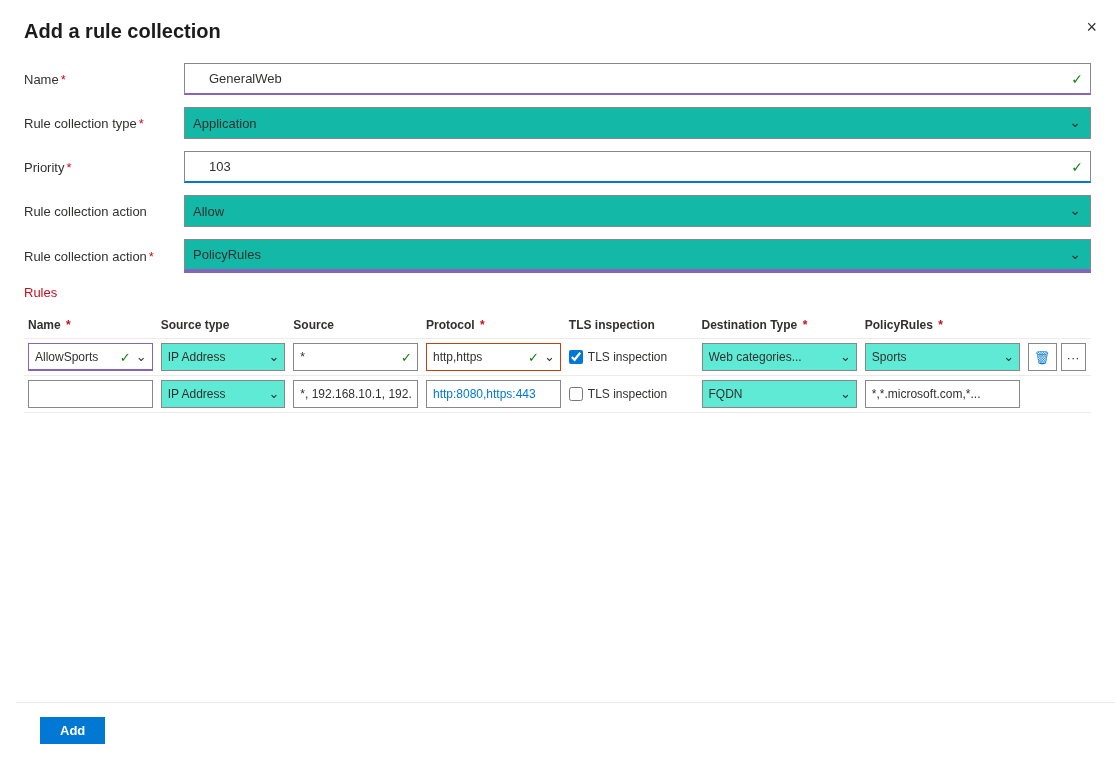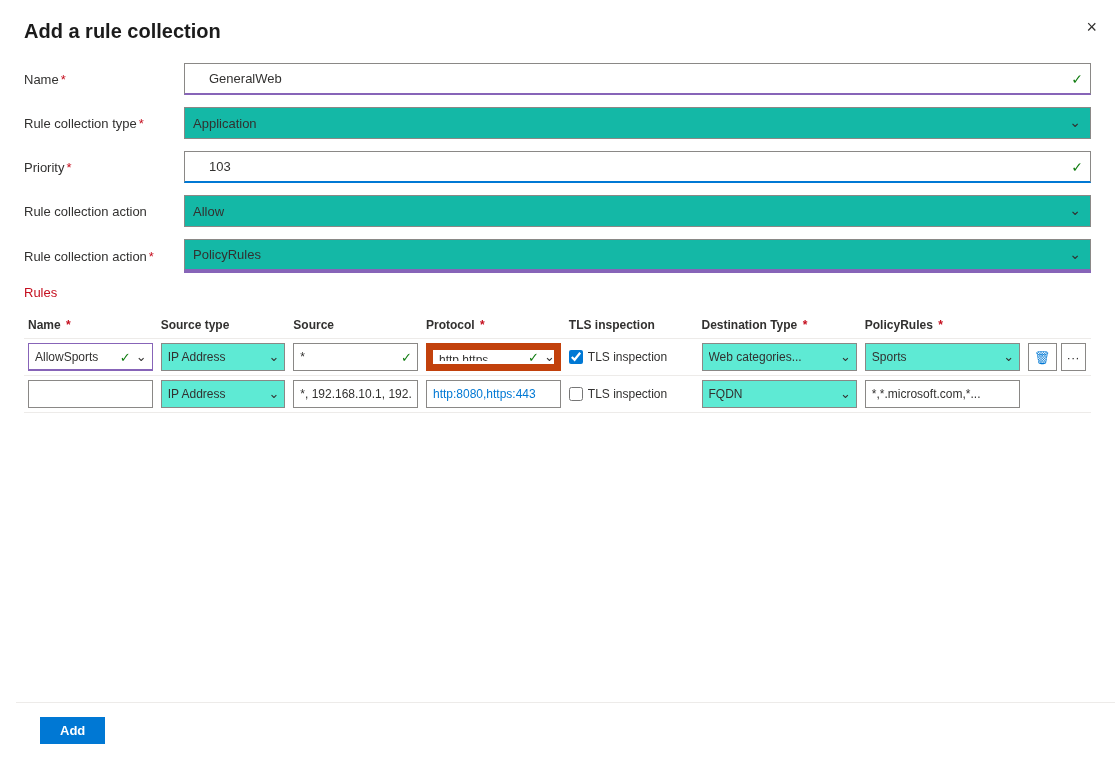--- a/index.html
+++ b/index.html
@@ -174,21 +174,21 @@
       outline: none;
       color: #323130;
     }
     .protocol-input-wrapper {
       position: relative;
       display: inline-block;
       width: 100%;
     }
     .protocol-input-wrapper select {
       width: 100%;
-      border: 7px solid #c2410c;
+      border: 1px solid #c2410c;
       padding: 3px 22px 3px 6px;
       font-size: 12px;
       background: #fff;
       appearance: none;
       height: 28px;
       cursor: pointer;
       outline: none;
       color: #323130;
     }
     .protocol-check {

